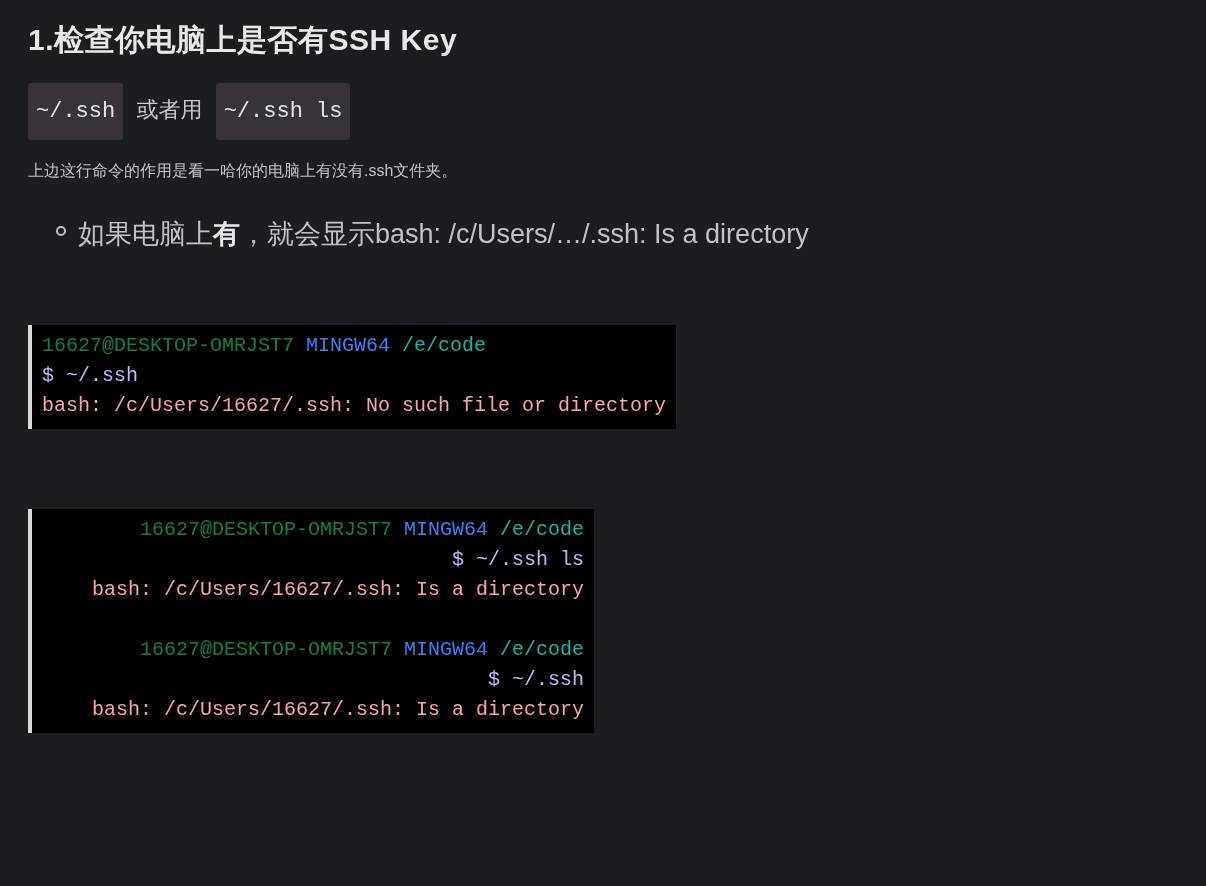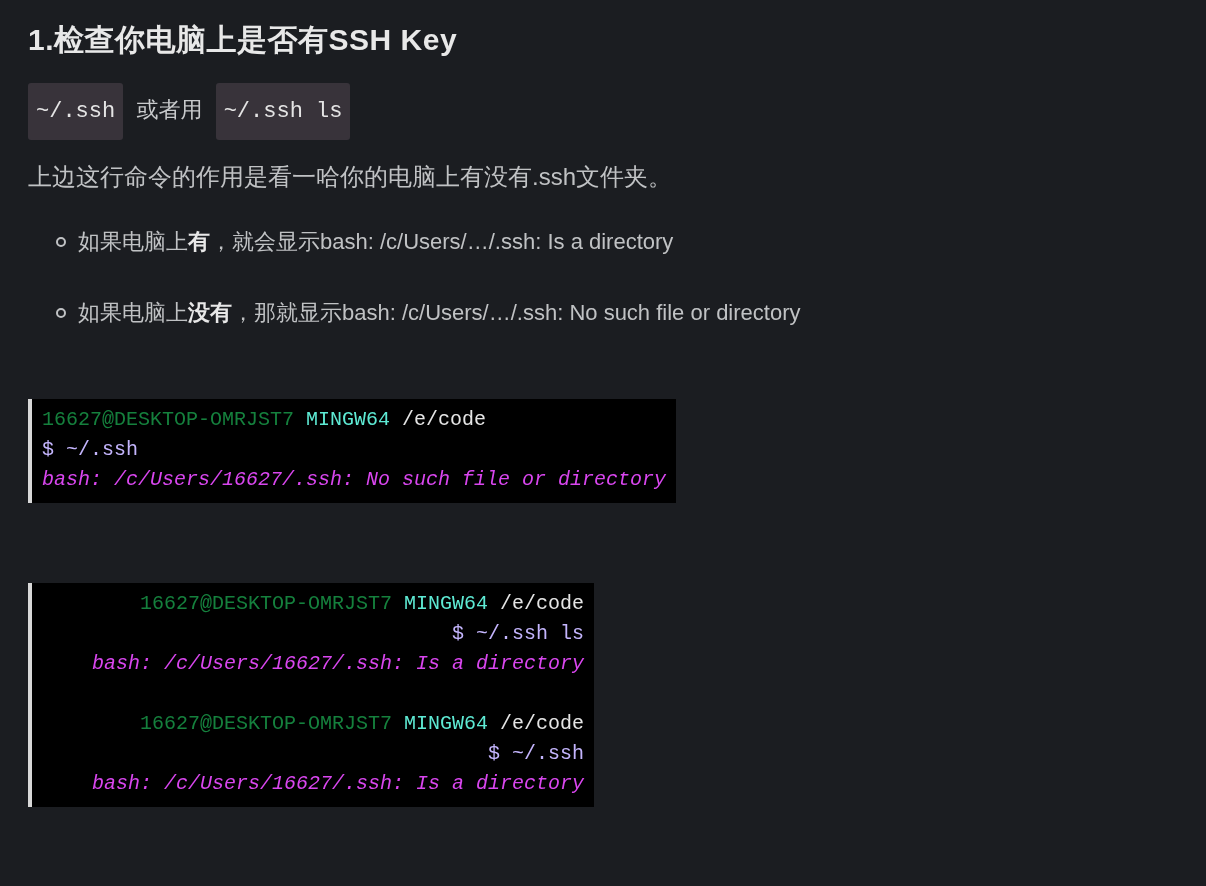--- a/index.html
+++ b/index.html
@@ -28,32 +28,32 @@
   }
   .code-inline {
     background: #38333a;
     color: #e5e5e5;
     padding: 16px 8px;
     border-radius: 3px;
     font-family: "Consolas", "Courier New", monospace;
     font-size: 22px;
   }
   .para {
-    font-size: 24px;
+    font-size: 16px;
     color: #c0c2c4;
     margin-bottom: 32px;
   }
   ul.bullets {
     list-style: none;
     padding-left: 50px;
     margin: 0 0 70px 0;
   }
   ul.bullets li {
     position: relative;
-    font-size: 22px;
+    font-size: 27px;
     color: #c0c2c4;
     margin-bottom: 38px;
     line-height: 1.5;
   }
   ul.bullets li::before {
     content: "";
     position: absolute;
     left: -22px;
     top: 12px;
     width: 6px;
@@ -78,44 +78,41 @@
     display: inline-block;
     min-width: 610px;
     box-sizing: border-box;
   }
   .terminal.second {
     margin-bottom: 0;
     min-width: 566px;
     text-align: right;
   }
   .t-user  { color: #15803d; }
-  .t-sys   { color: #5eead4; }
-  .t-path  { color: #e5e5e5; margin-top: 8px; }
+  .t-sys   { color: #3b82f6; }
+  .t-path  { color: #14b8a6; margin-top: 8px; }
   .t-white { color: #c4b5fd; }
-  .t-gray  { color: #d946ef; font-style: italic; }
+  .t-gray  { color: #fca5a5; }
 </style>
 </head>
 <body>
 
 <div class="page">
 
   <h1 class="title">1.检查你电脑上是否有SSH Key</h1>
 
   <div class="code-line">
     <span class="code-inline">~/.ssh</span><span> 或者用 </span><span class="code-inline">~/.ssh ls</span>
   </div>
 
   <div class="para">上边这行命令的作用是看一哈你的电脑上有没有.ssh文件夹。</div>
 
   <ul class="bullets">
     <li>
       <span>如果电脑上</span><span class="bold">有</span><span>，就会显示bash: /c/Users/…/.ssh: Is a directory</span>
-    </li>
-    <li>
-      <span>如果电脑上</span><span class="bold">没有</span><span>，那就显示bash: /c/Users/…/.ssh: No such file or directory</span>
     </li>
   </ul>
 
   <div class="terminal"><span class="t-user">16627@DESKTOP-OMRJST7 </span><span class="t-sys">MINGW64 </span><span class="t-path">/e/code</span>
 <span class="t-white">$ ~/.ssh</span>
 <span class="t-gray">bash: /c/Users/16627/.ssh: No such file or directory</span></div>
 
   <br>
 
   <div class="terminal second"><span class="t-user">16627@DESKTOP-OMRJST7 </span><span class="t-sys">MINGW64 </span><span class="t-path">/e/code</span>

